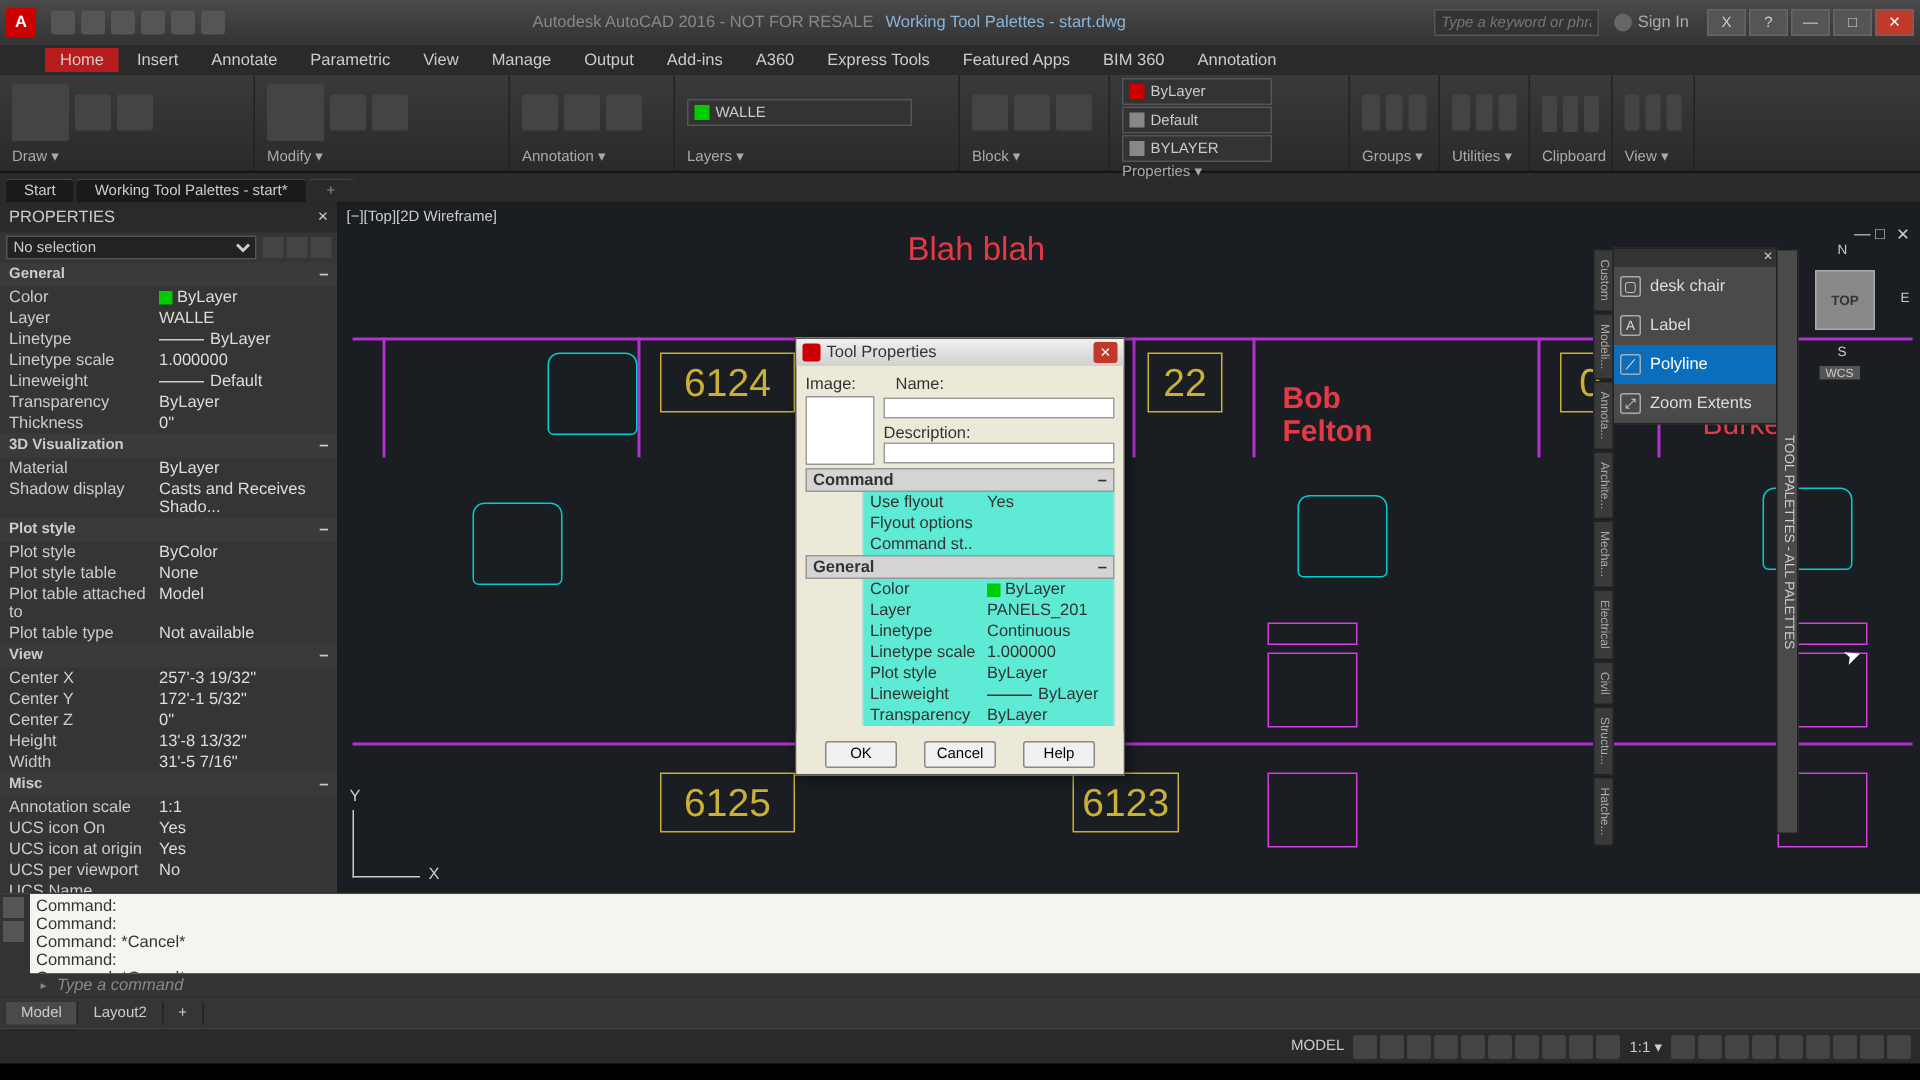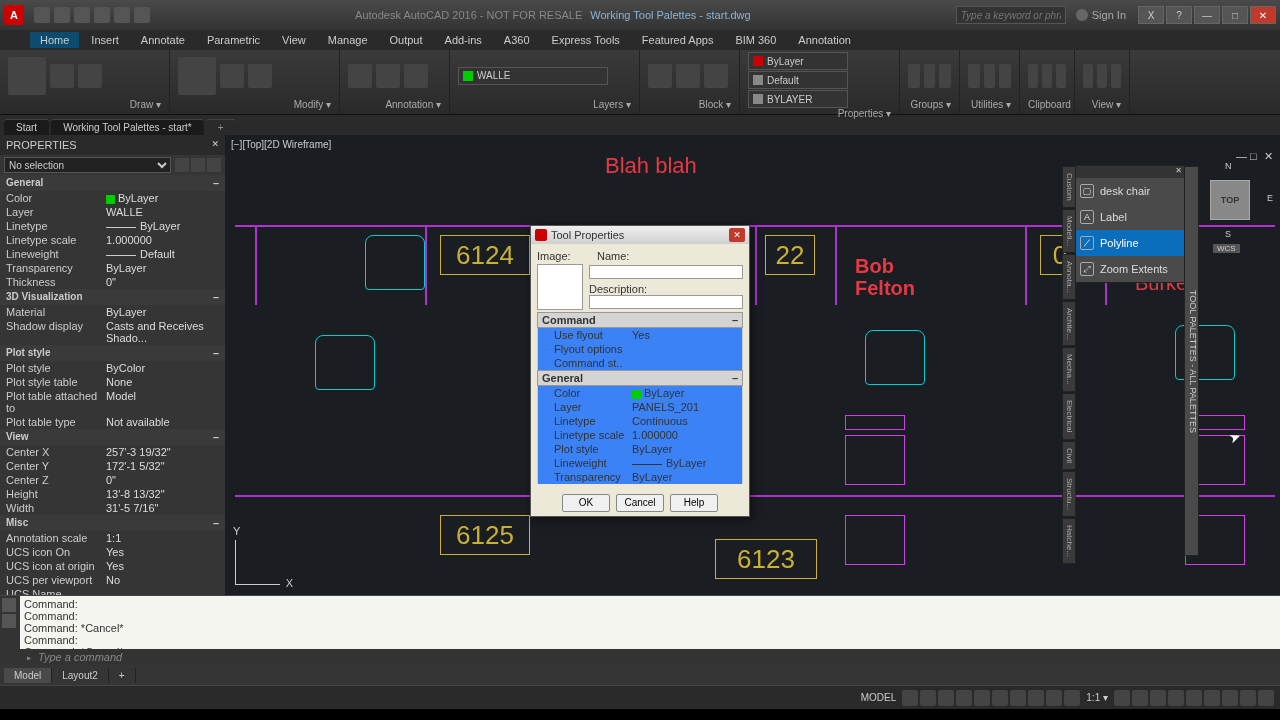--- a/index.html
+++ b/index.html
@@ -10,25 +10,25 @@
 .qat-btn { width: 16px; height: 16px; background: #555; border-radius: 2px; }
 .title-text { flex: 1; text-align: center; font-size: 11px; color: #888; }
 .title-doc { color: #8ab4d8; margin-left: 8px; }
 .search-box { width: 110px; height: 18px; background: #333; border: 1px solid #555; color: #888; padding: 0 4px; font-style: italic; font-size: 10px; }
 .signin { color: #aaa; margin: 0 10px; font-size: 10px; display:flex; align-items:center; gap:4px;}
 .win-btns { display: flex; }
 .win-btn { width: 26px; height: 18px; background: #555; margin-left: 2px; display: flex; align-items: center; justify-content: center; color: #ccc; font-size: 10px; border: 1px solid #666;}
 .win-btn.close { background: #c0392b; color: #fff; }
 .ribbon-tabs { height: 20px; background: #2a2a2a; display: flex; align-items: center; padding-left: 30px; gap: 2px; }
 .rtab { padding: 2px 10px; color: #ccc; font-size: 11px; cursor: pointer; }
-.rtab.active { background: #0c4a6e; }
+.rtab.active { background: #b91c1c; }
 .ribbon { height: 65px; background: linear-gradient(#3a3a3a, #2a2a2a); display: flex; border-bottom: 1px solid #111; }
 .rpanel { border-right: 1px solid #222; padding: 2px 8px; display: flex; flex-direction: column; justify-content: space-between; }
 .rpanel-body { flex: 1; display: flex; align-items: center; gap: 4px; }
-.rpanel-label { text-align: right; color: #aaa; font-size: 10px; padding-bottom: 2px; }
+.rpanel-label { text-align: left; color: #aaa; font-size: 10px; padding-bottom: 2px; }
 .rbtn { width: 24px; height: 24px; background: #444; border-radius: 2px; }
 .rbtn.lg { width: 38px; height: 38px; }
 .layer-combo { width: 150px; height: 18px; background: #333; border: 1px solid #555; color: #ccc; padding: 0 4px; font-size: 10px; display:flex; align-items:center; gap:4px;}
 .layer-sw { width: 10px; height: 10px; background: #0c0; }
 .doc-tabs { height: 20px; background: #2a2a2a; display: flex; align-items: end; padding-left: 4px; }
 .dtab { padding: 2px 12px; background: #1a1a1a; color: #ccc; font-size: 10px; border-top: 1px solid #444; margin-right: 2px; border-radius:3px 3px 0 0;}
 .dtab.plus { background: transparent; color: #888; }
 .main { display: flex; height: 460px; }
 .props { width: 225px; background: #353535; color: #ccc; font-size: 10px; overflow: hidden; }
 .props-title { background: #2a2a2a; padding: 4px 6px; font-size: 11px; display:flex; justify-content:space-between;}
@@ -75,25 +75,25 @@
 .dialog { position: absolute; top: 225px; left: 530px; width: 220px; background: #ece9d8; border: 1px solid #555; box-shadow: 2px 2px 8px rgba(0,0,0,.5); z-index: 10; font-size: 10px;}
 .dlg-title { height: 18px; background: linear-gradient(#f0f0f0,#d0d0d0); display: flex; align-items: center; padding: 0 4px; font-size: 10px; color:#333;}
 .dlg-title .icon{width:12px;height:12px;background:#c00;margin-right:4px;border-radius:2px;}
 .dlg-close { margin-left: auto; width: 16px; height: 14px; background: #c0392b; color: #fff; text-align: center; font-size: 9px; line-height: 14px; border-radius:2px;}
 .dlg-body { padding: 4px 6px; }
 .dlg-row { display: flex; margin: 2px 0; align-items: center; }
 .dlg-row .lbl { width: 50px; color: #333; }
 .dlg-row input { flex: 1; background: #fff; border: 1px solid #999; height: 14px; font-size: 10px; }
 .dlg-img { width: 46px; height: 46px; background: #fff; border: 1px solid #999; margin-right: 6px; }
 .dlg-section { background: #d4d4d4; padding: 1px 4px; font-weight: bold; color: #333; border: 1px solid #999; display:flex; justify-content:space-between;}
-.dlg-prop { display: flex; padding: 1px 16px; background:#3b82f6; border-left:1px solid #ccc; border-right:1px solid #ccc;}
+.dlg-prop { display: flex; padding: 1px 4px; background:#5eead4; border-left:1px solid #ccc; border-right:1px solid #ccc;margin-left:38px;}
 .dlg-prop .k { width: 78px; color: #333; }
 .dlg-prop .v { flex: 1; color: #333; }
 .dlg-prop .sw{display:inline-block;width:9px;height:9px;background:#0c0;margin-right:3px;vertical-align:middle;}
-.dlg-btns { display: flex; justify-content: center; gap: 6px; padding: 6px 0 4px; background:#ece9d8; border-top:0;}
+.dlg-btns { display: flex; justify-content: center; gap: 18px; padding: 6px 0 4px; background:#ece9d8; border-top:0;}
 .dlg-btn { width: 48px; height: 18px; background: #f0f0f0; border: 1px solid #888; font-size: 10px; text-align: center; line-height: 16px; border-radius:2px;}
 .cursor-arrow{position:absolute; top:294px; left:1004px; font-size:14px; color:#fff; z-index:20; transform:rotate(-20deg);}
 </style>
 </head>
 <body>
 
 <div class="titlebar">
   <div class="app-icon">A</div>
   <div class="qat">
     <div class="qat-btn"></div>
@@ -359,21 +359,21 @@
     <div class="equip" style="left:620px;top:380px;width:60px;height:50px;"></div>
     <div class="equip" style="left:960px;top:280px;width:60px;height:15px;"></div>
     <div class="equip" style="left:960px;top:300px;width:60px;height:50px;"></div>
     <div class="equip" style="left:960px;top:380px;width:60px;height:50px;"></div>
 
     <div id="rooms">
         <div class="room-box" style="left: 215px; top: 100px; width: 90px;">6124</div>
         <div class="room-box" style="left: 540px; top: 100px; width: 50px;">22</div>
         <div class="room-box" style="left: 815px; top: 100px; width: 40px;">0</div>
         <div class="room-box" style="left: 215px; top: 380px; width: 90px;">6125</div>
-        <div class="room-box" style="left: 490px; top: 404px; width: 102px;">6123</div>
+        <div class="room-box" style="left: 490px; top: 380px; width: 71px;">6123</div>
       </div>
 
     <div id="names">
         <div class="name-label" style="left: 630px; top: 120px; font-weight: bold;">Bob<br>Felton</div>
         <div class="name-label" style="left: 910px; top: 115px;">Dan<br>Burkes</div>
       </div>
 
     <div class="ucs">
       <div style="position:relative;width:50px;height:50px;">
         <div style="position:absolute;left:0;bottom:0;width:45px;height:1px;background:#ccc;"></div>

